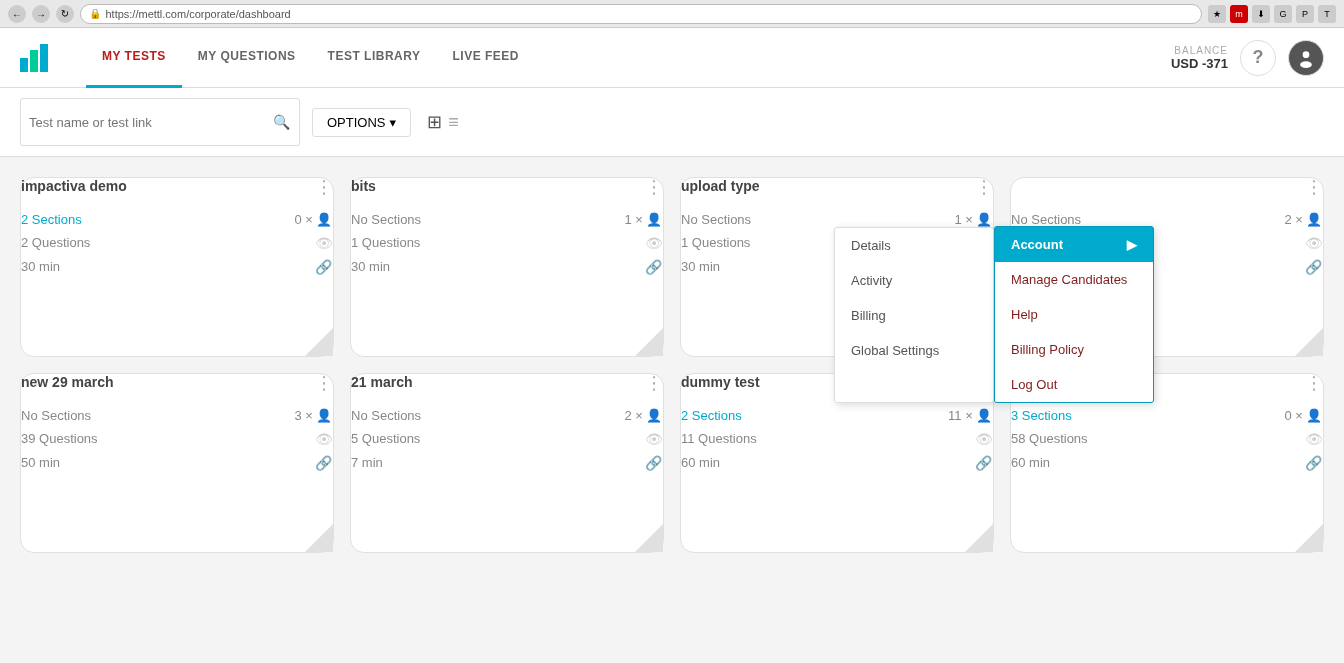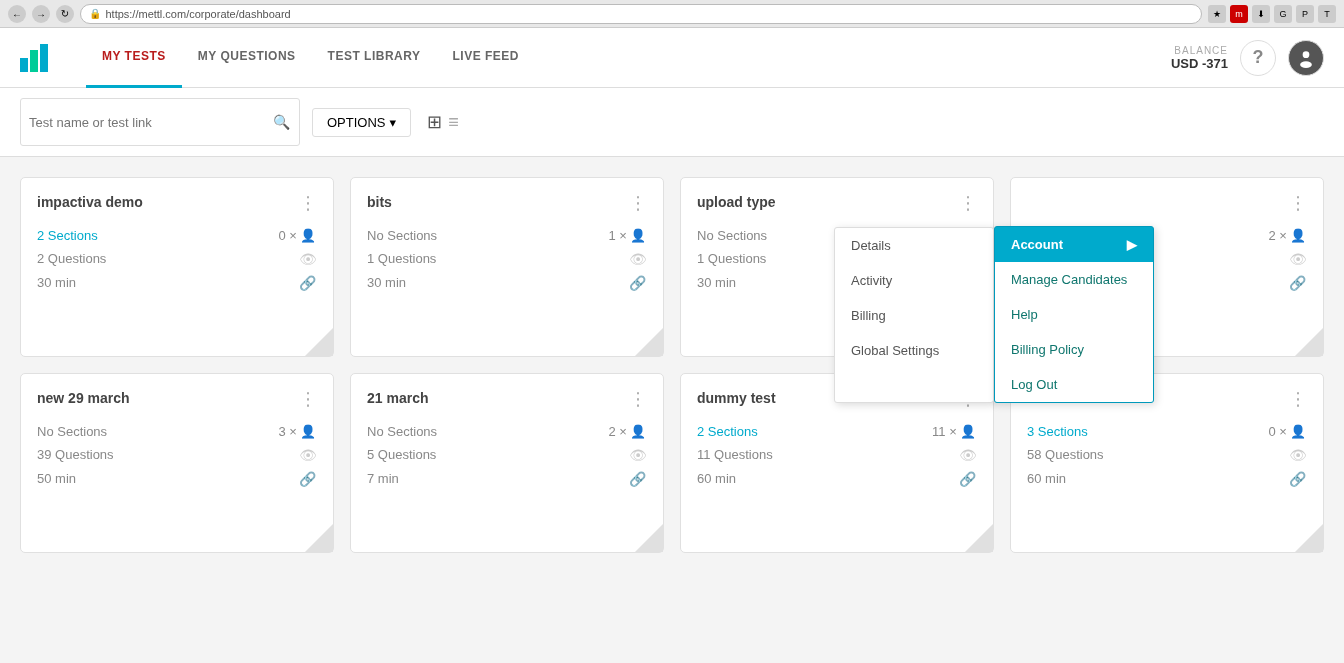--- a/index.html
+++ b/index.html
@@ -96,22 +96,21 @@
     
     .main-content { padding: 20px; position: relative; }
     .cards-grid {
       display: grid;
       grid-template-columns: repeat(4, 1fr);
       gap: 16px;
     }
     .card {
       background: #fff;
       border: 1px solid #e0e0e0;
-      border-radius: 5px;
-      padding: 16px;
+      border-radius: 14px;
       position: relative;
       min-height: 180px;
     }
     .card-header {
       display: flex;
       justify-content: space-between;
       align-items: flex-start;
       margin-bottom: 16px;
     }
     .card-title { font-size: 14px; font-weight: bold; color: #444; }
@@ -181,21 +180,21 @@
       font-weight: bold;
       color: #fff;
       display: flex;
       justify-content: space-between;
       align-items: center;
       cursor: pointer;
     }
     .submenu-item {
       padding: 10px 16px;
       font-size: 13px;
-      color: #0f766e;
+      color: #7f1d1d;
       background: #fff;
       cursor: pointer;
       white-space: nowrap;
     }
   </style>
 </head>
 <body>
 
 <div class="browser-bar">
   <button class="nav-btn">←</button>

